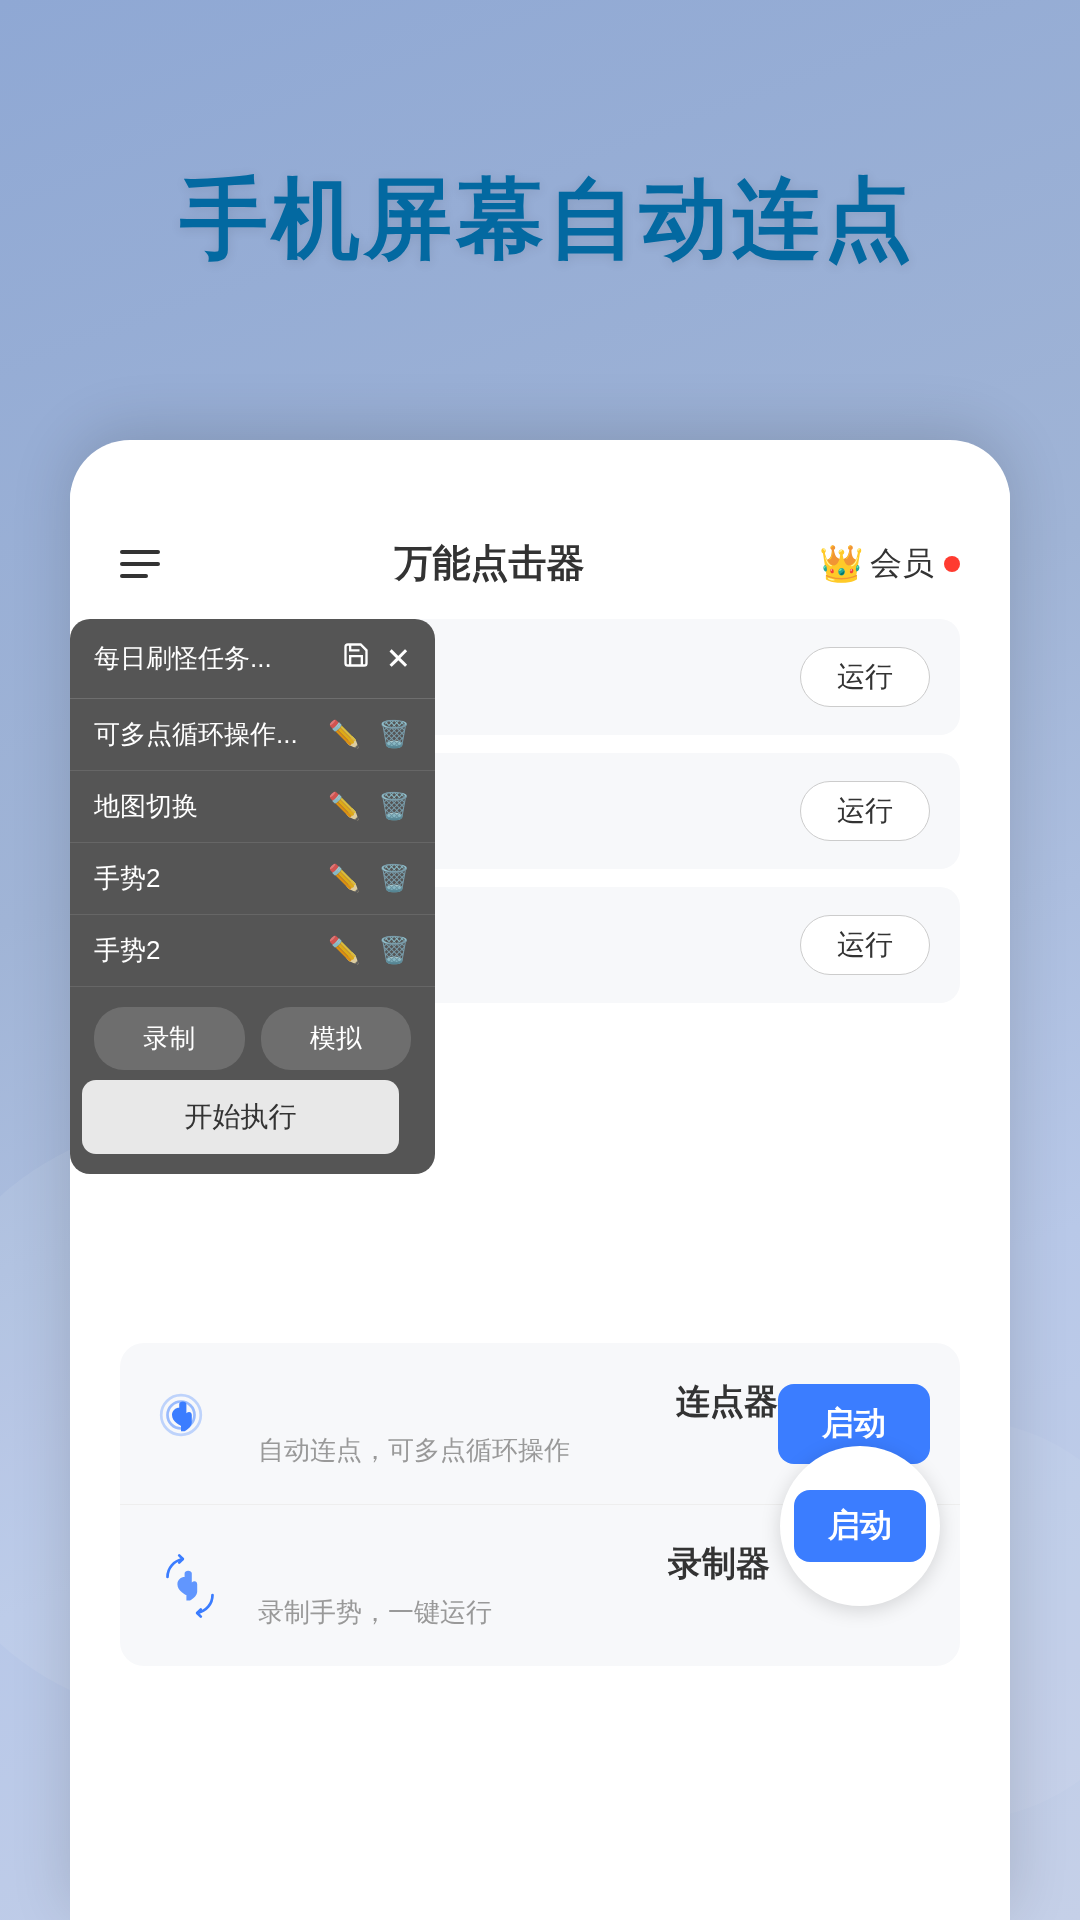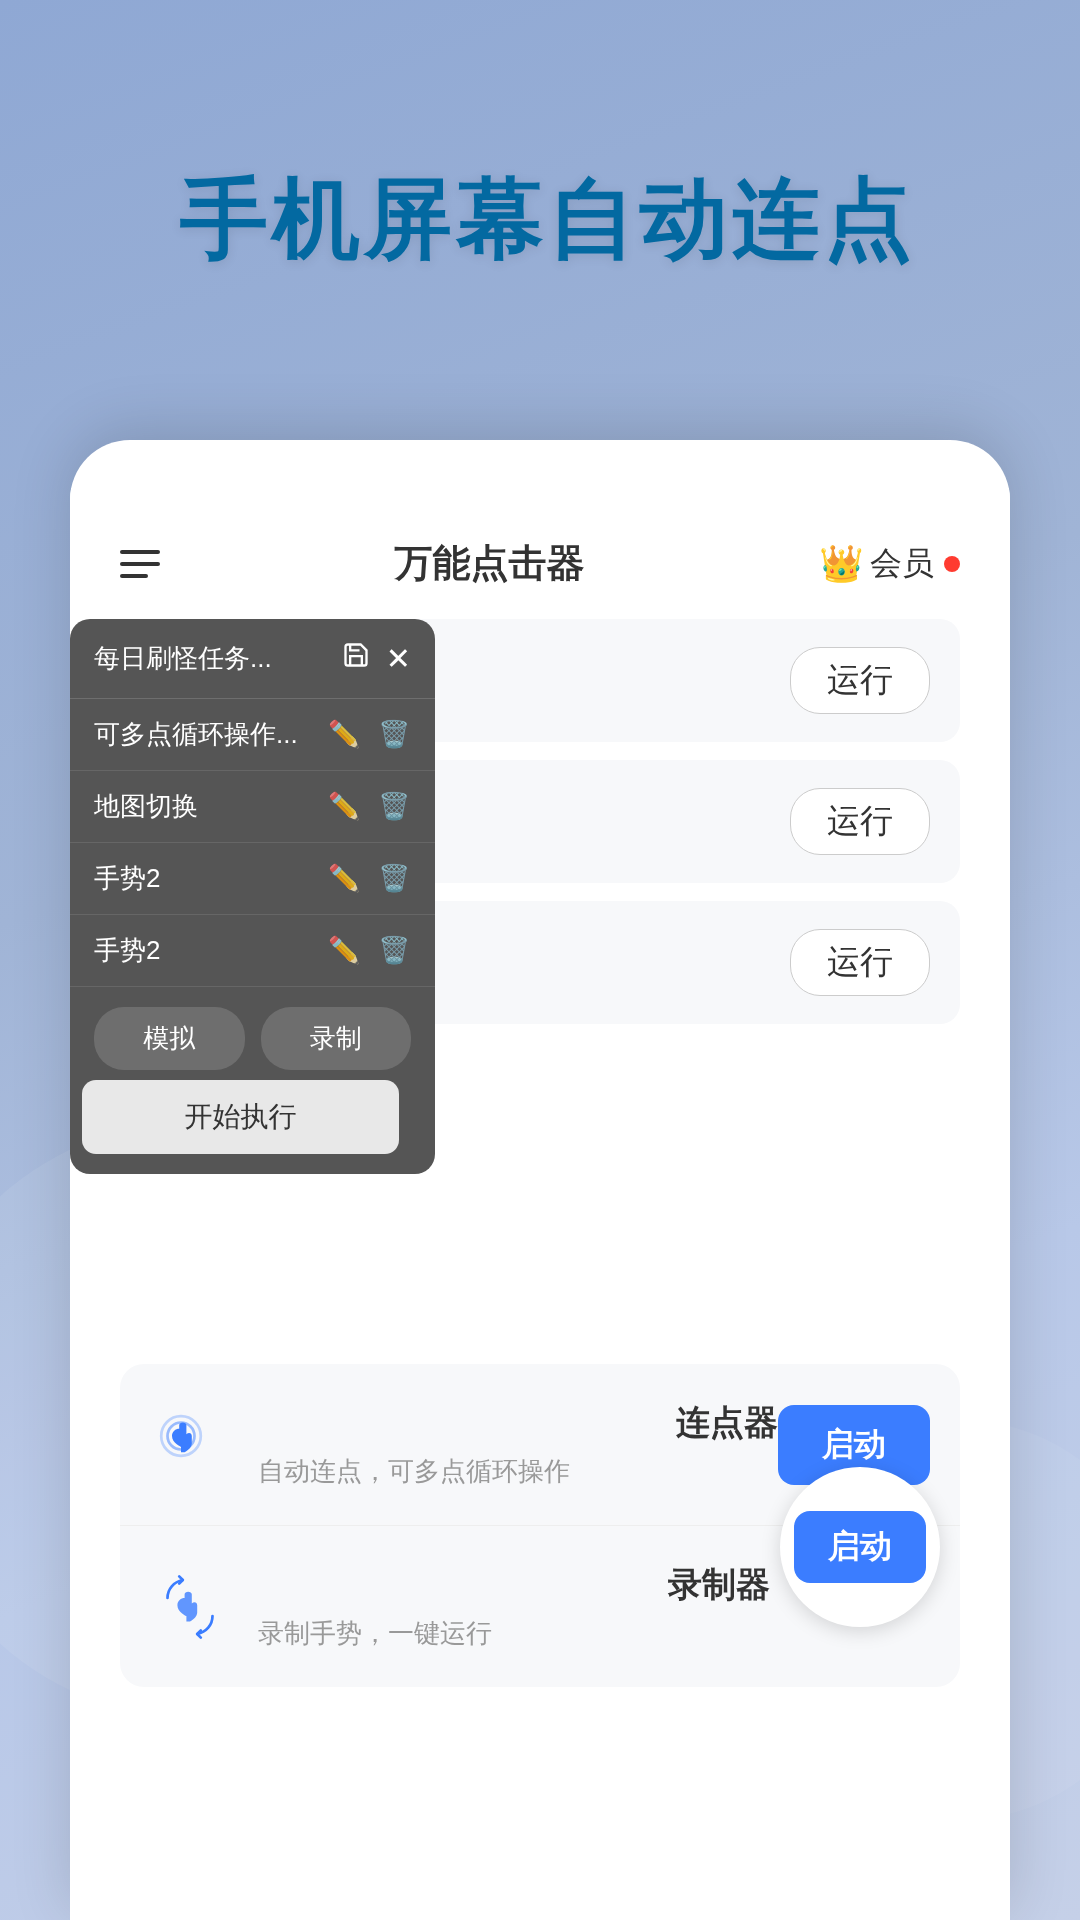--- a/index.html
+++ b/index.html
@@ -149,21 +149,21 @@
     .script-name {
       font-size: 30px;
       color: #333;
       font-weight: 500;
     }
     .run-btn {
       border: 1.5px solid #ccc;
       background: white;
       border-radius: 30px;
       padding: 10px 36px;
-      font-size: 33px;
+      font-size: 28px;
       color: #333;
       cursor: pointer;
     }
 
     
     .popup-menu {
       position: absolute;
       top: 0px;
       left: 0;
       width: 365px;
@@ -418,22 +418,22 @@
       <div class="popup-item">
         <span class="popup-item-name">手势2</span>
         <div class="popup-item-actions">
           <span class="edit-icon">✏️</span>
           <span class="delete-icon">🗑️</span>
         </div>
       </div>
 
       
       <div class="popup-buttons">
+        <button class="popup-btn">录制</button>
         <button class="popup-btn">模拟</button>
-        <button class="popup-btn">录制</button>
       </div>
 
       
       <button class="popup-execute-btn">开始执行</button>
     </div>
 
   </div>
 
   <div class="feature-section" style="margin-top: 340px; position: relative;">
 

